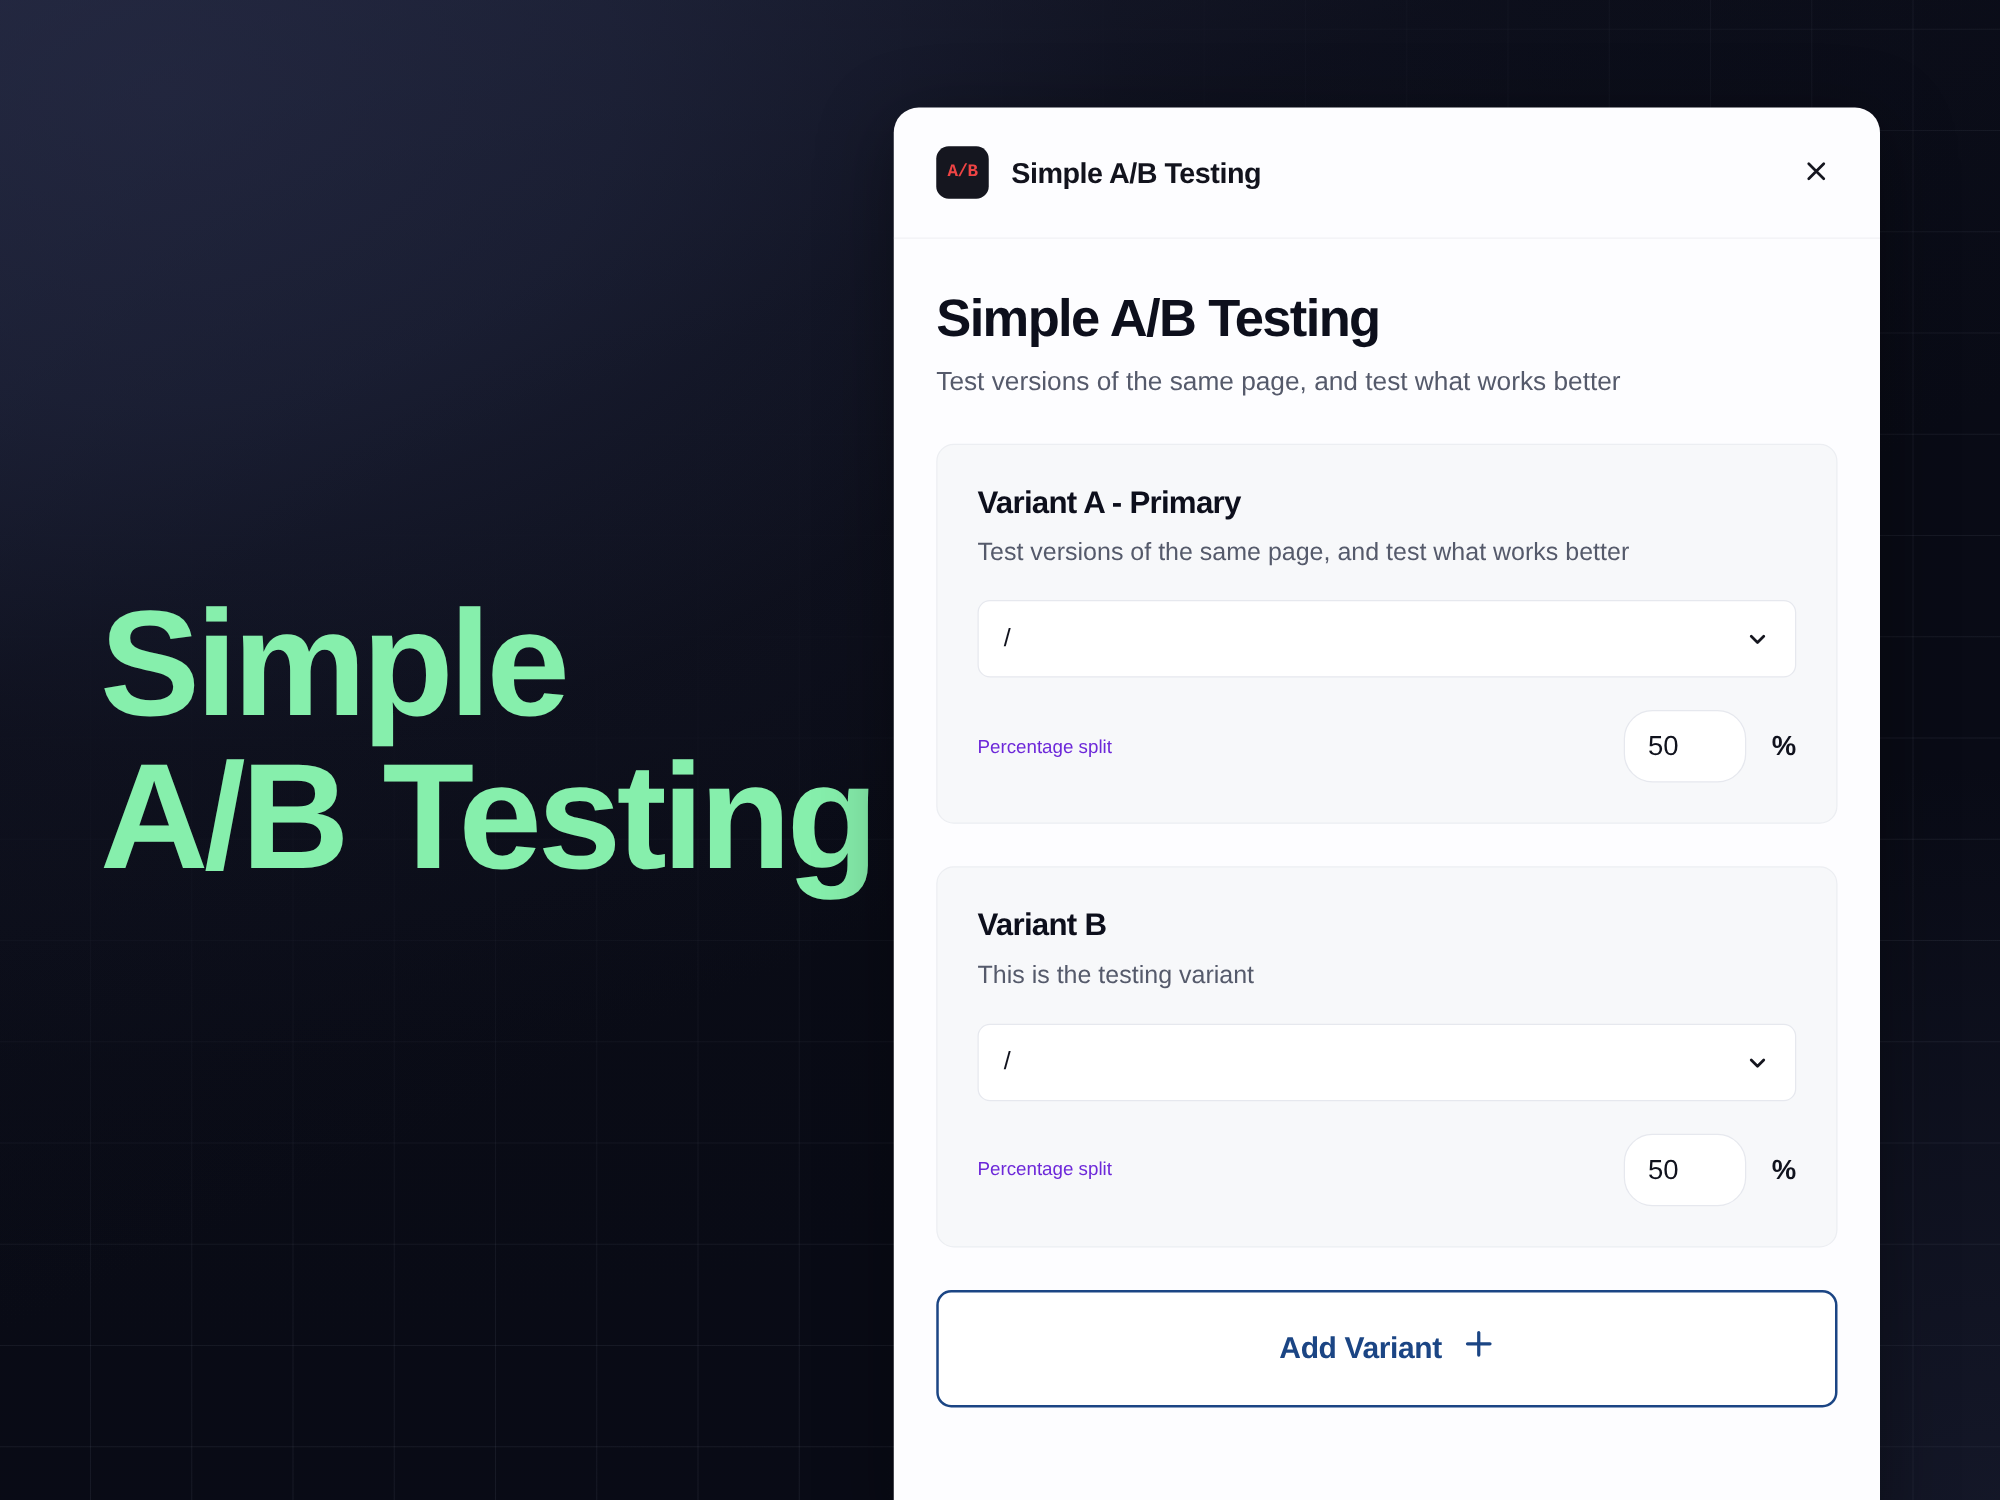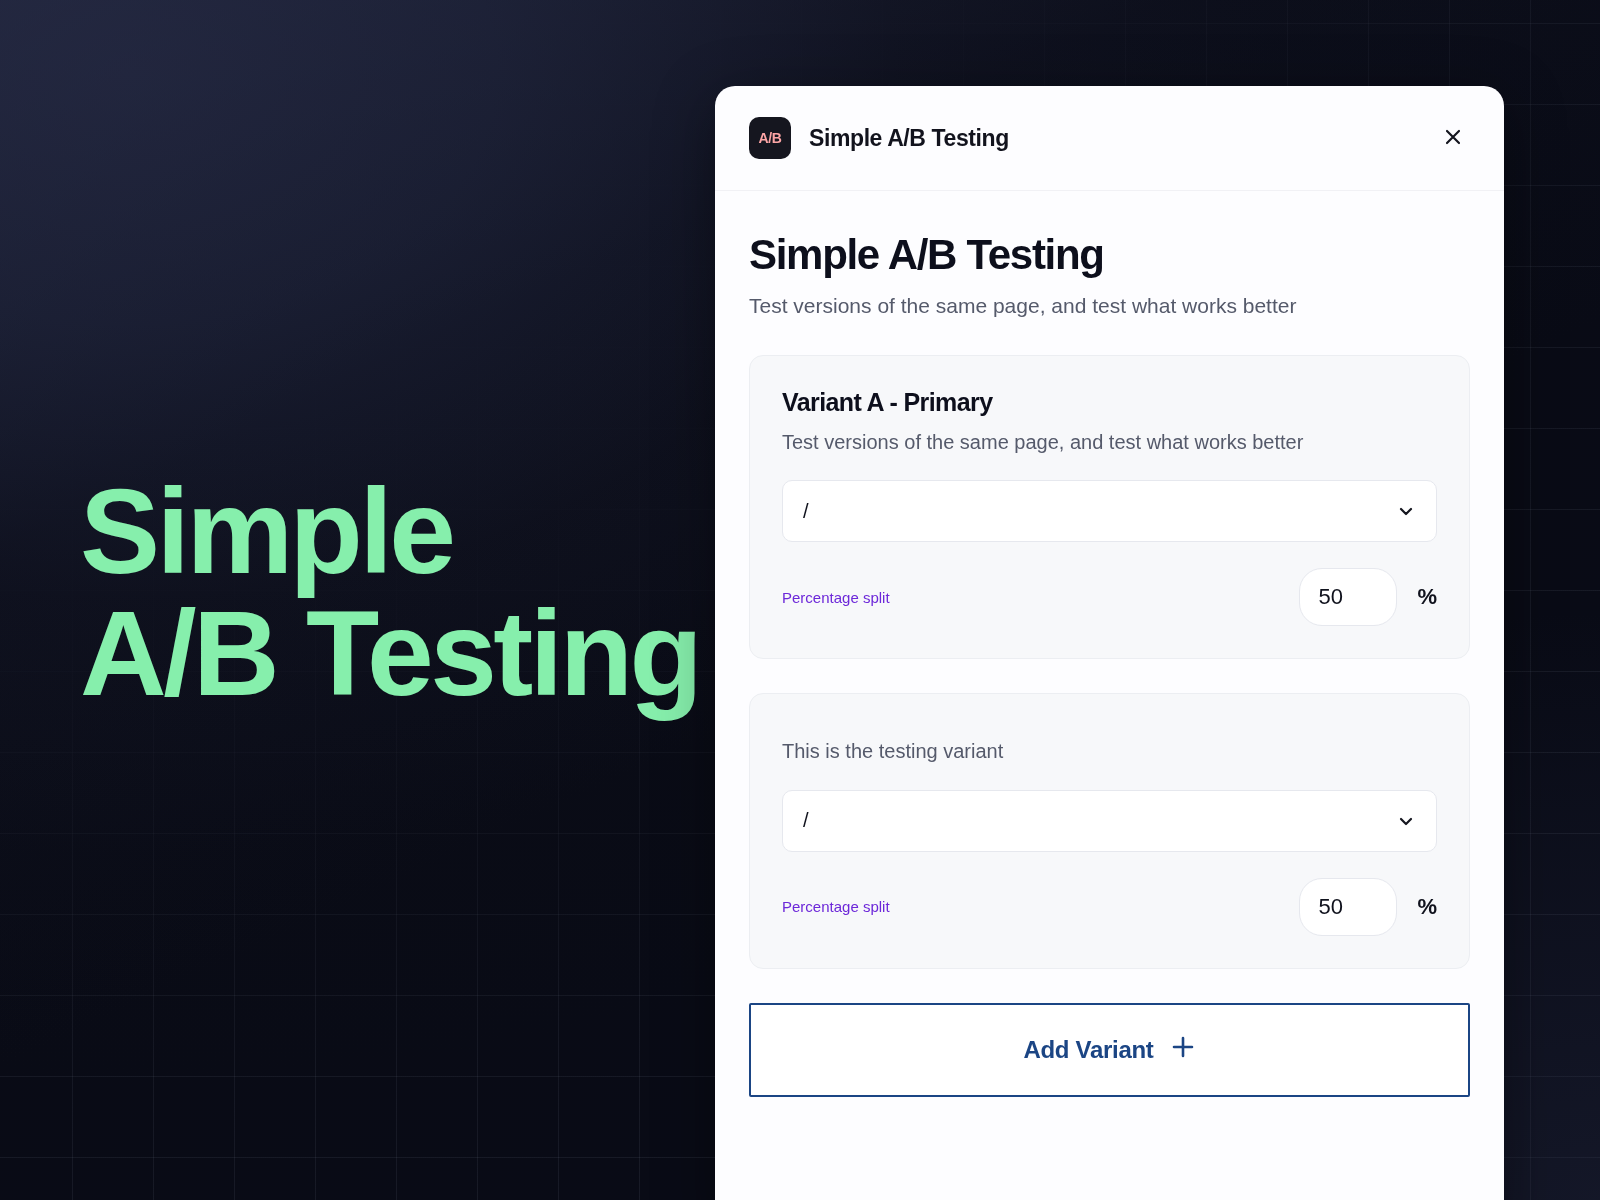--- a/index.html
+++ b/index.html
@@ -62,24 +62,25 @@
     height:105px;
     display:flex; align-items:center;
     padding:0 34px;
     border-bottom:1px solid #f1f1f5;
   }
   #app-badge {
     width:42px; height:42px;
     background:#15161f;
     border-radius:10px;
     display:flex; align-items:center; justify-content:center;
-    color:#fca5a5;
+    color:#ef4444;
     font-size:14px; font-weight:700;
     letter-spacing:-0.4px;
     flex:none;
+    font-family:Liberation Mono, monospace;
   }
   #header-title {
     margin-left:18px;
     font-size:23px; font-weight:700;
     color:#12131d;
     letter-spacing:-0.4px;
     flex:1;
   }
   #close-btn {
     width:34px; height:34px;
@@ -167,21 +168,21 @@
     font-size:22px; font-weight:600;
     color:#10121d;
   }
 
   
   #add-variant {
     margin-top:34px;
     height:94px; width:100%;
     background:#ffffff;
     border:2px solid #1b4584;
-    border-radius:2px;
+    border-radius:12px;
     display:flex; align-items:center; justify-content:center;
     gap:16px;
     cursor:pointer;
     color:#1b4584;
     font-size:24px; font-weight:700;
     letter-spacing:-0.3px;
     font-family:"Liberation Sans", sans-serif;
   }
 </style>
 </head>
@@ -229,20 +230,21 @@
       </div>
 
       <div class="split-row">
         <span class="split-label">Percentage split</span>
         <span class="split-input">50</span>
         <span class="split-pct">%</span>
       </div>
     </div>
 
     <div class="variant-card">
+      <div class="variant-title">Variant B</div>
       <div class="variant-desc">This is the testing variant</div>
 
       <div class="select-box">
         <span class="select-value">/</span>
         <span class="chev">
           <svg width="20" height="20" viewBox="0 0 20 20" fill="none" aria-hidden="true">
             <path d="M5 8 L10 13 L15 8" stroke="currentColor" stroke-width="2.2" stroke-linecap="round" stroke-linejoin="round"></path>
           </svg>
         </span>
       </div>

